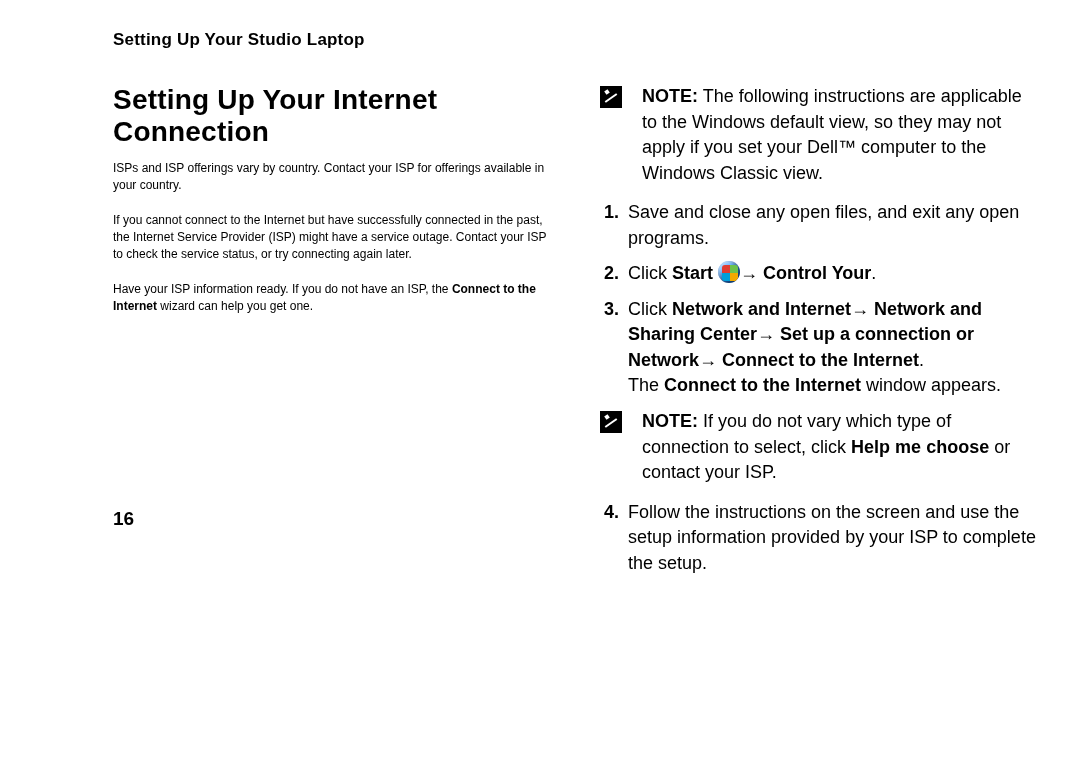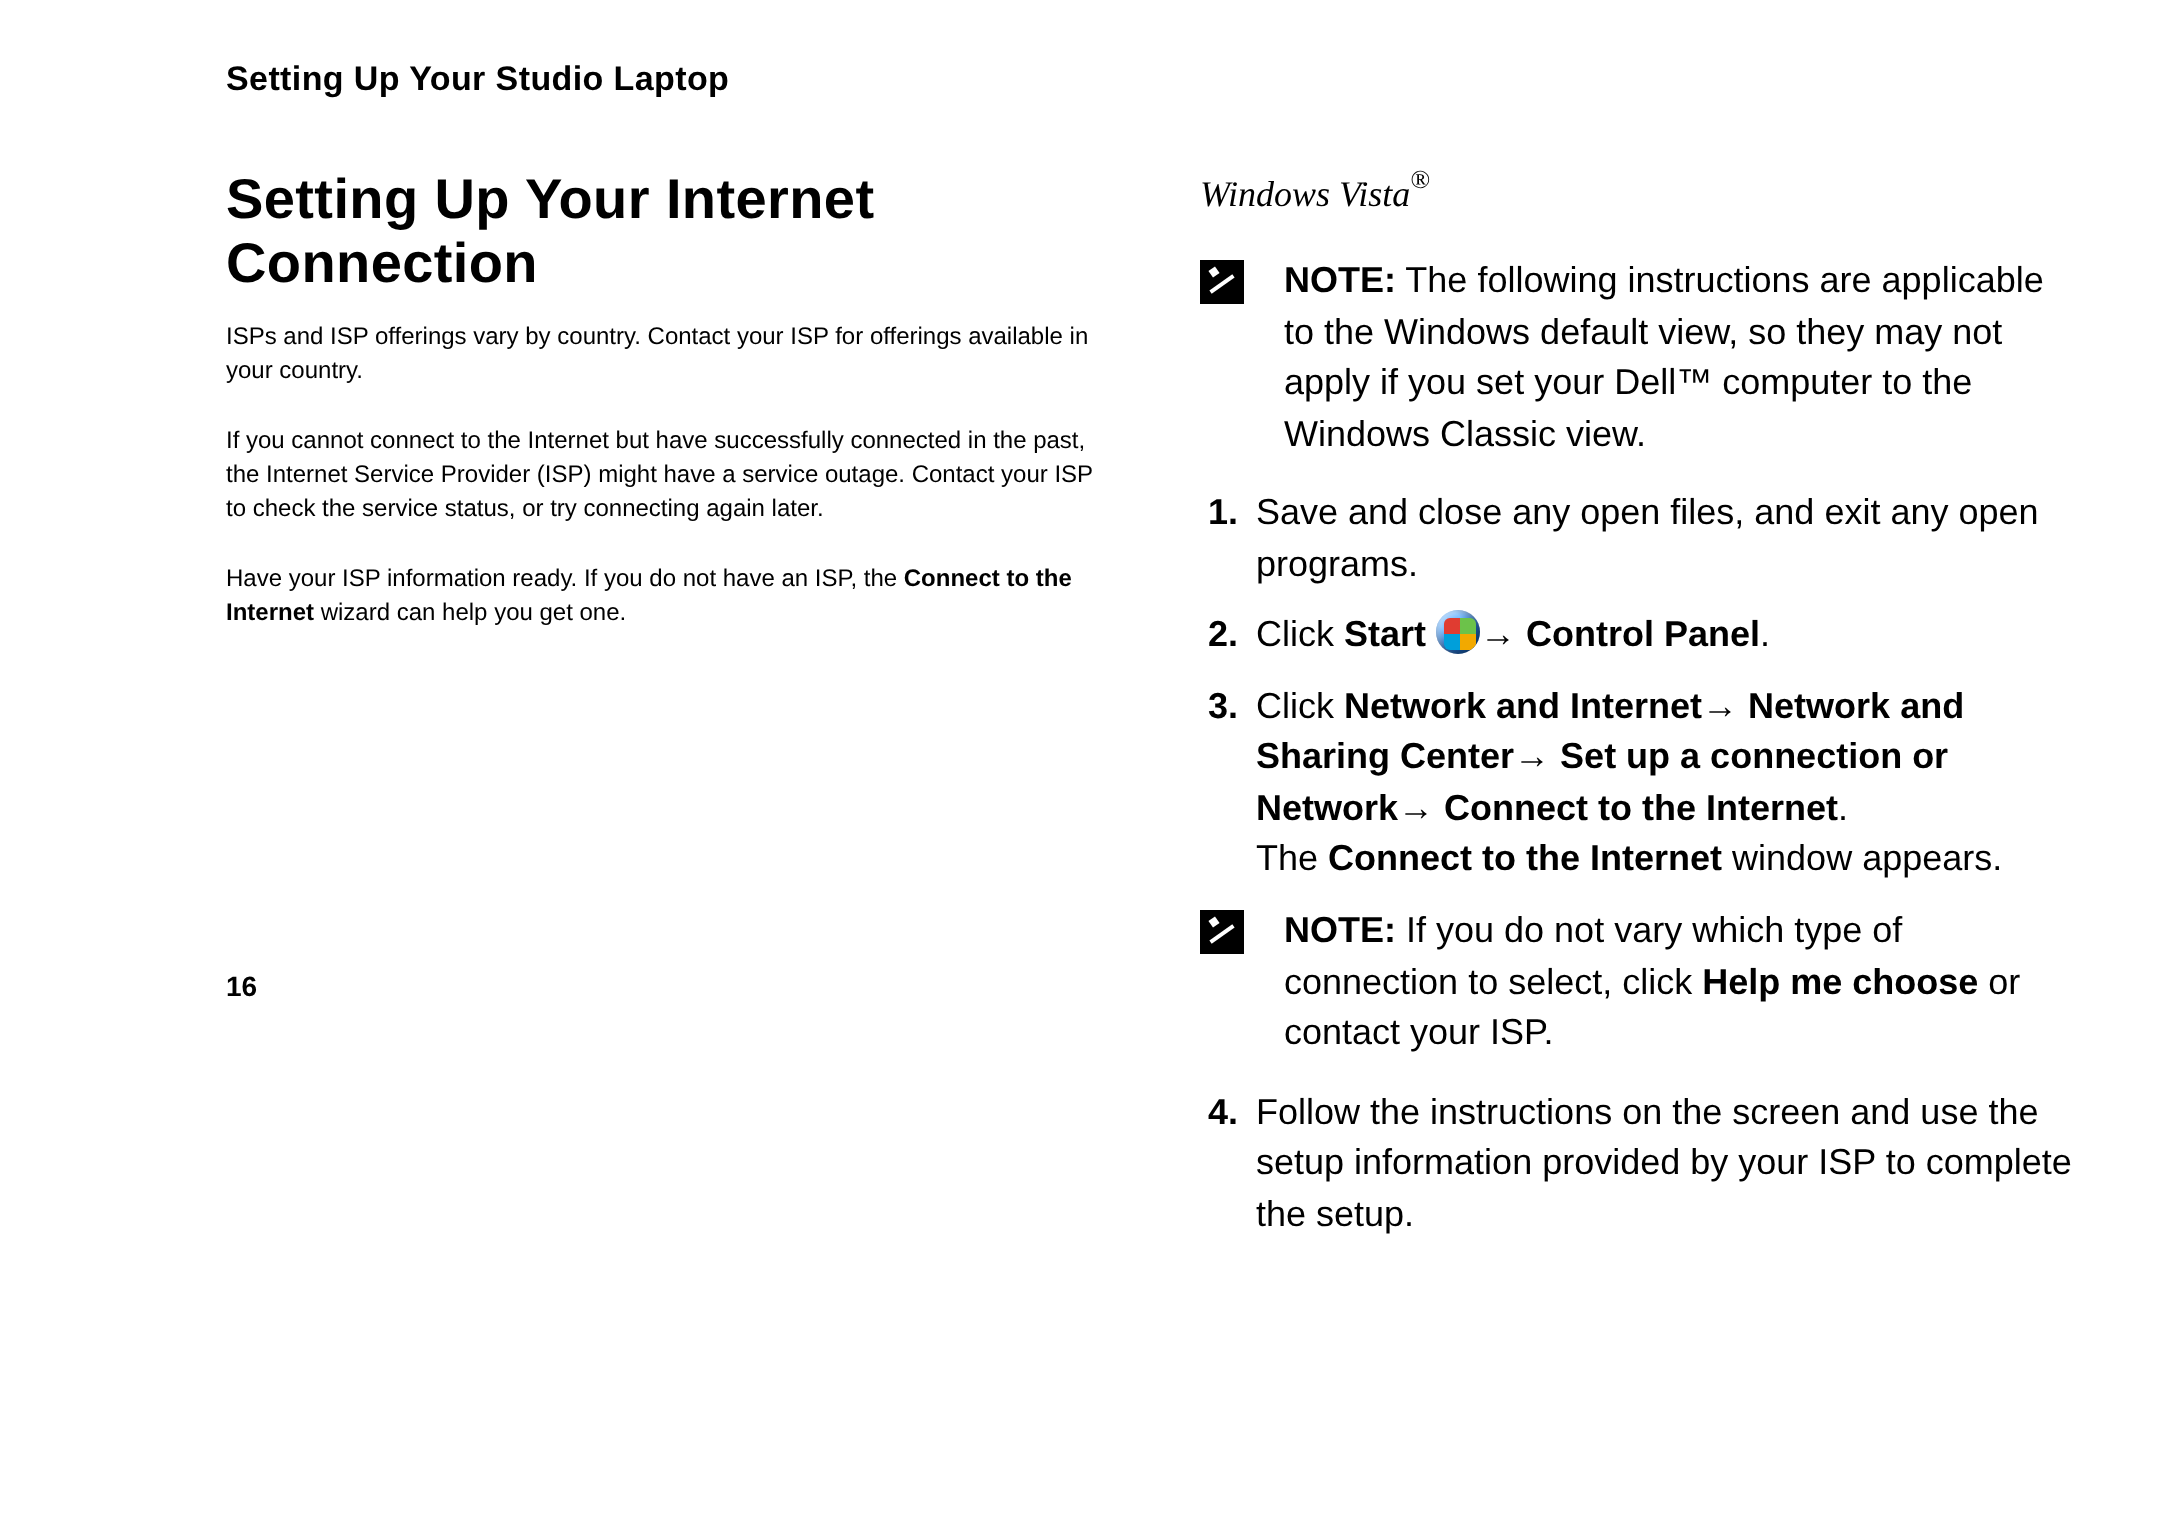--- a/index.html
+++ b/index.html
@@ -104,23 +104,23 @@
     overflow: hidden;
   }
   .start-orb .q { position: absolute; width: 8px; height: 8px; }
   .start-orb .q1 { background:#e03c31; left:4px; top:4px; border-top-left-radius:3px; }
   .start-orb .q2 { background:#6cc24a; left:12px; top:4px; border-top-right-radius:3px; }
   .start-orb .q3 { background:#009fda; left:4px; top:12px; border-bottom-left-radius:3px; }
   .start-orb .q4 { background:#f2a900; left:12px; top:12px; border-bottom-right-radius:3px; }
   .page-number {
     position: absolute;
     left: 76px;
-    bottom: 45px;
+    bottom: 16px;
     font-weight: bold;
-    font-size: 14px;
+    font-size: 19px;
   }
   .arrow { font-weight: normal; }
 </style>
 </head>
 <body>
 
 <div class="page">
 
   <div class="running-head">Setting Up Your Studio Laptop</div>
 
@@ -129,40 +129,37 @@
     <div class="col">
       <div class="section-title">Setting Up Your Internet Connection</div>
       <div class="para">ISPs and ISP offerings vary by country. Contact your ISP for offerings available in your country.</div>
       <div class="para">If you cannot connect to the Internet but have successfully connected in the past, the Internet Service Provider (ISP) might have a service outage. Contact your ISP to check the service status, or try connecting again later.</div>
       <div class="para">
         <span>Have your ISP information ready. If you do not have an ISP, the </span><span class="bold">Connect to the Internet</span><span> wizard can help you get one.</span>
       </div>
     </div>
 
     <div class="col">
-      <div class="os-title">
-        <span>Windows Vista</span><sup>®</sup>
-      </div>
 
       <div class="note-row">
         <div class="note-icon"></div>
         <div class="note-body">
           <span class="bold">NOTE:</span><span> The following instructions are applicable to the Windows default view, so they may not apply if you set your Dell™ computer to the Windows Classic view.</span>
         </div>
       </div>
 
       <div class="ol-item">
         <div class="ol-num">1.</div>
         <div class="ol-body">Save and close any open files, and exit any open programs.</div>
       </div>
 
       <div class="ol-item">
         <div class="ol-num">2.</div>
         <div class="ol-body">
-          <span>Click </span><span class="bold">Start </span><span class="start-orb"><span class="q q1"></span><span class="q q2"></span><span class="q q3"></span><span class="q q4"></span></span><span class="bold arrow">→ </span><span class="bold">Control Panel</span><span>.</span>
+          <span>Click </span><span class="bold">Start </span><span class="start-orb"><span class="q q1"></span><span class="q q2"></span><span class="q q3"></span><span class="q q4"></span></span><span class="bold arrow">→ </span><span class="bold">Control Your</span><span>.</span>
         </div>
       </div>
 
       <div class="ol-item">
         <div class="ol-num">3.</div>
         <div class="ol-body">
           <span>Click </span><span class="bold">Network and Internet</span><span class="arrow">→ </span><span class="bold">Network and Sharing Center</span><span class="arrow">→ </span><span class="bold">Set up a connection or Network</span><span class="arrow">→ </span><span class="bold">Connect to the Internet</span><span>.</span>
           <br>
           <span>The </span><span class="bold">Connect to the Internet</span><span> window appears.</span>
         </div>

